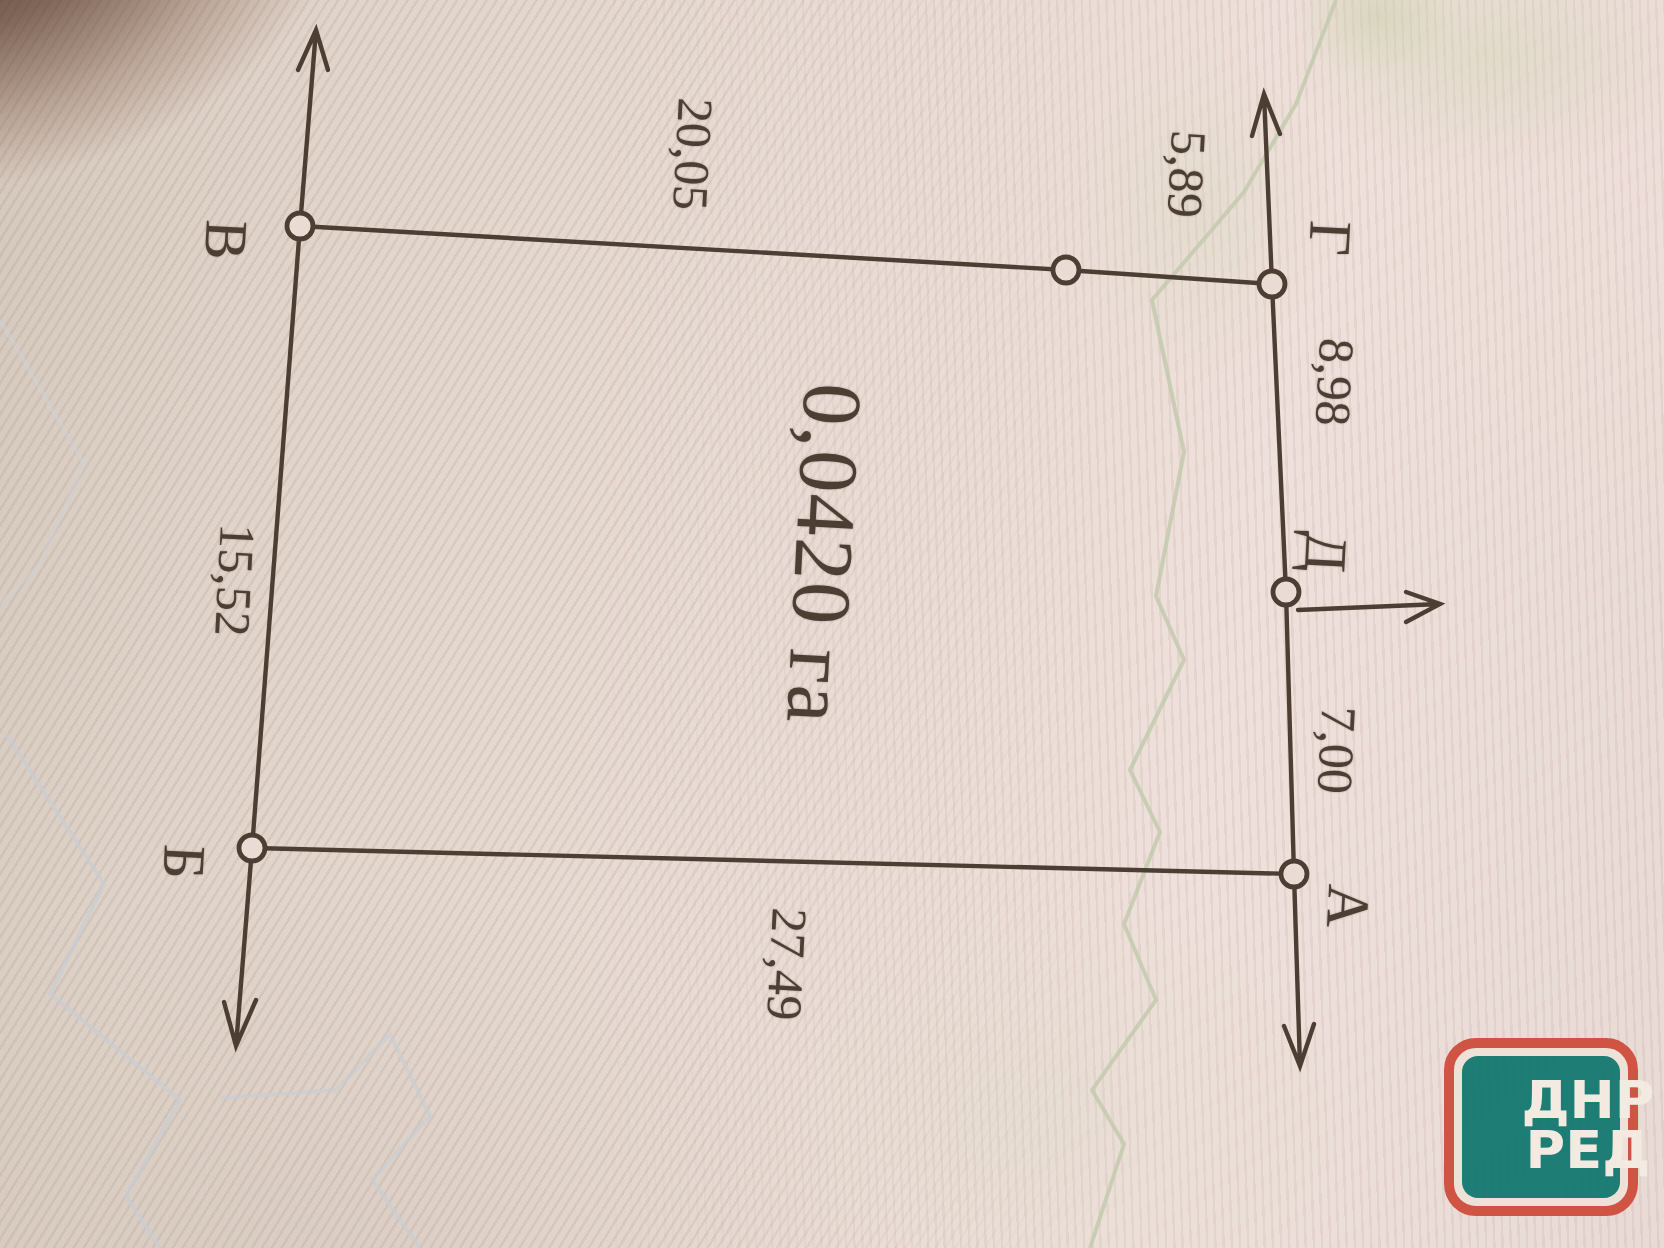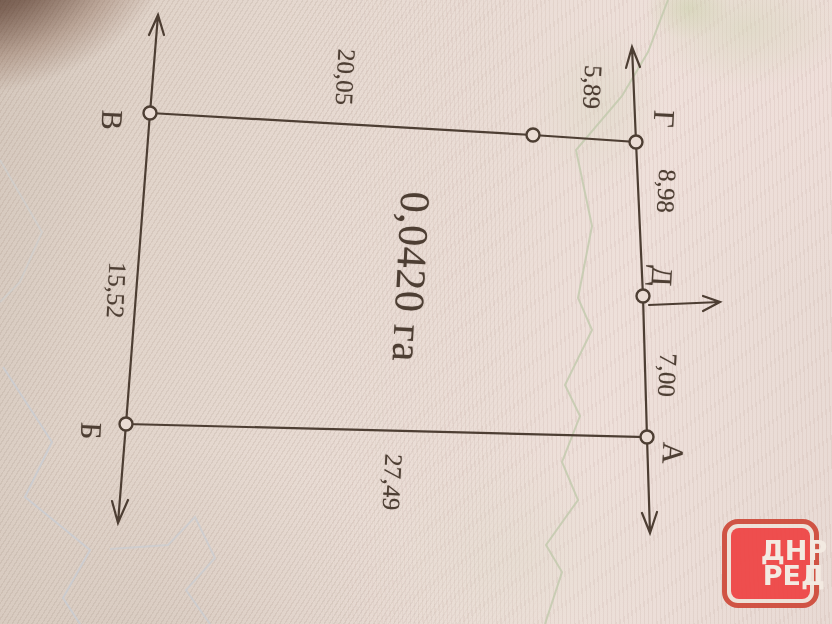--- a/index.html
+++ b/index.html
@@ -42,21 +42,21 @@
   }
   .vertex{font-size:30px;}
   .meas{font-size:25px;}
   .area{font-size:42px;letter-spacing:1px;}
   .watermark{position:absolute;left:722px;top:519px;width:97px;height:89px;opacity:0.93;}
   .wm-outer{
     box-sizing:border-box;width:100%;height:100%;
     border:5px solid #cf4a3a;border-radius:16px;background:#efe3d9;padding:4px;
   }
   .wm-inner{
-    box-sizing:border-box;width:100%;height:100%;background:#ef4444;border-radius:8px;
+    box-sizing:border-box;width:100%;height:100%;background:#0f766e;border-radius:8px;
     display:flex;flex-direction:column;align-items:center;justify-content:center;padding-left:47px;
   }
   .wm-text{
     font-family:"DejaVu Sans","Liberation Sans",sans-serif;font-weight:800;
     font-size:26px;line-height:0.95;color:#f4ece3;transform:scaleX(1.04);
   }
 </style>
 </head>
 <body>
 

